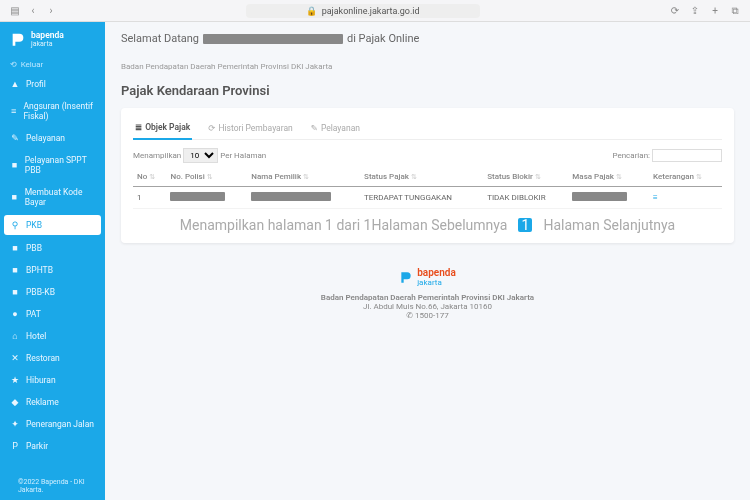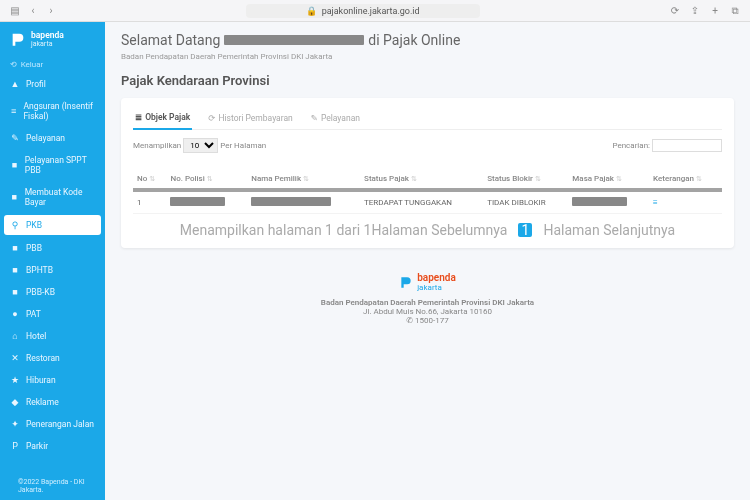--- a/index.html
+++ b/index.html
@@ -16,33 +16,33 @@
 .logo svg{width:16px;height:16px}
 .logo .t1{font-weight:600}
 .logo .t2{font-size:7px;opacity:.85}
 .logout{padding:4px 10px;color:#bae6ff;font-size:8px;display:flex;align-items:center;gap:4px;cursor:pointer}
 .menu{flex:1;overflow:auto}
 .menu-item{padding:6px 10px;display:flex;align-items:center;gap:6px;cursor:pointer;color:#eaf6ff}
 .menu-item .mi{width:10px;text-align:center;font-size:9px}
 .menu-item.active{background:#fff;color:#1ba8e8;border-radius:3px;margin:2px 4px;padding:5px 6px}
 .copyright{padding:6px 18px;font-size:7px;color:#cfeeff}
 .main{flex:1;padding:10px 16px;overflow:auto}
-.welcome{font-size:14px;color:#666;margin-bottom:4px;display:flex;align-items:center;gap:4px}
+.welcome{font-size:11px;color:#666;margin-bottom:17px;display:flex;align-items:center;gap:4px}
 .welcome .blk{display:inline-block;width:140px;height:10px;background:#888;border-radius:1px}
 .sub{font-size:8px;color:#999;margin-bottom:12px}
 h1.pagetitle{font-size:13px;font-weight:600;color:#555;margin-bottom:10px}
 .card{background:#fff;border-radius:4px;box-shadow:0 1px 3px rgba(0,0,0,.08);padding:10px 12px}
 .tabs{display:flex;gap:14px;border-bottom:1px solid #eee;margin-bottom:8px}
 .tab{padding:4px 2px 6px;font-size:8.5px;color:#aaa;cursor:pointer;display:flex;align-items:center;gap:3px}
 .tab.active{color:#555;border-bottom:2px solid #1ba8e8;margin-bottom:-1px;font-weight:600}
-.tblctrl{display:flex;justify-content:space-between;align-items:center;font-size:8px;color:#888;margin-bottom:16px}
+.tblctrl{display:flex;justify-content:space-between;align-items:center;font-size:8px;color:#888;margin-bottom:4px}
 .tblctrl select{font-size:8px;border:1px solid #ddd;padding:1px 2px}
 .tblctrl input{font-size:8px;border:1px solid #ddd;padding:1px 3px;width:70px}
 table{width:100%;border-collapse:collapse;font-size:8px}
-th{text-align:left;padding:5px 4px;color:#888;font-weight:500;border-bottom:4px solid #a3a3a3;position:relative}
+th{text-align:left;padding:5px 4px;color:#888;font-weight:500;border-bottom:1px solid #a3a3a3;position:relative}
 th .sort{color:#ccc;font-size:7px;margin-left:2px}
 td{padding:5px 4px;color:#666;border-bottom:1px solid #f3f3f3}
 td .blk{display:inline-block;height:9px;background:#888;border-radius:1px}
 .pager{display:flex;justify-content:center;align-items:center;margin-top:8px;font-size:14px;color:#aaa}
 .pager .pgbtns{display:flex;align-items:center;gap:11px}
 .pager .pg{width:14px;height:14px;background:#1ba8e8;color:#fff;display:flex;align-items:center;justify-content:center;border-radius:2px}
 .footer{text-align:center;margin-top:24px;font-size:8px;color:#888}
 .footer .flogo{display:flex;justify-content:center;align-items:center;gap:4px;margin-bottom:6px}
 .footer .flogo .t1{color:#e84c1b;font-weight:600;font-size:10px}
 .footer .flogo .t2{color:#1ba8e8;font-size:8px}

